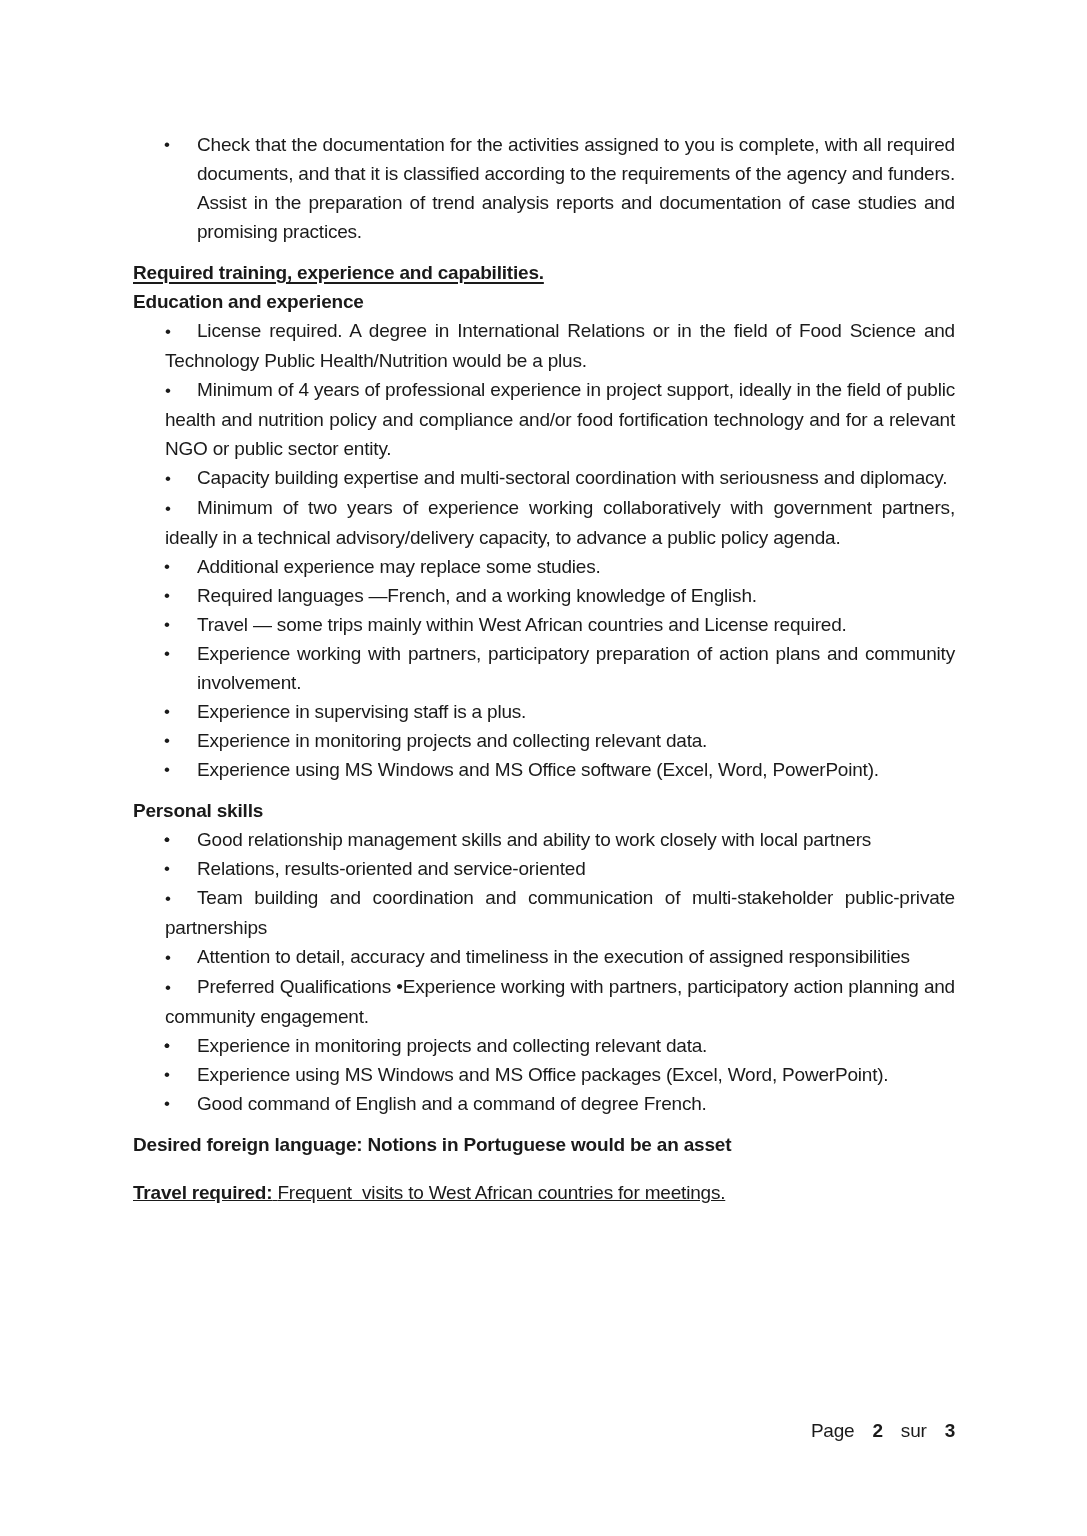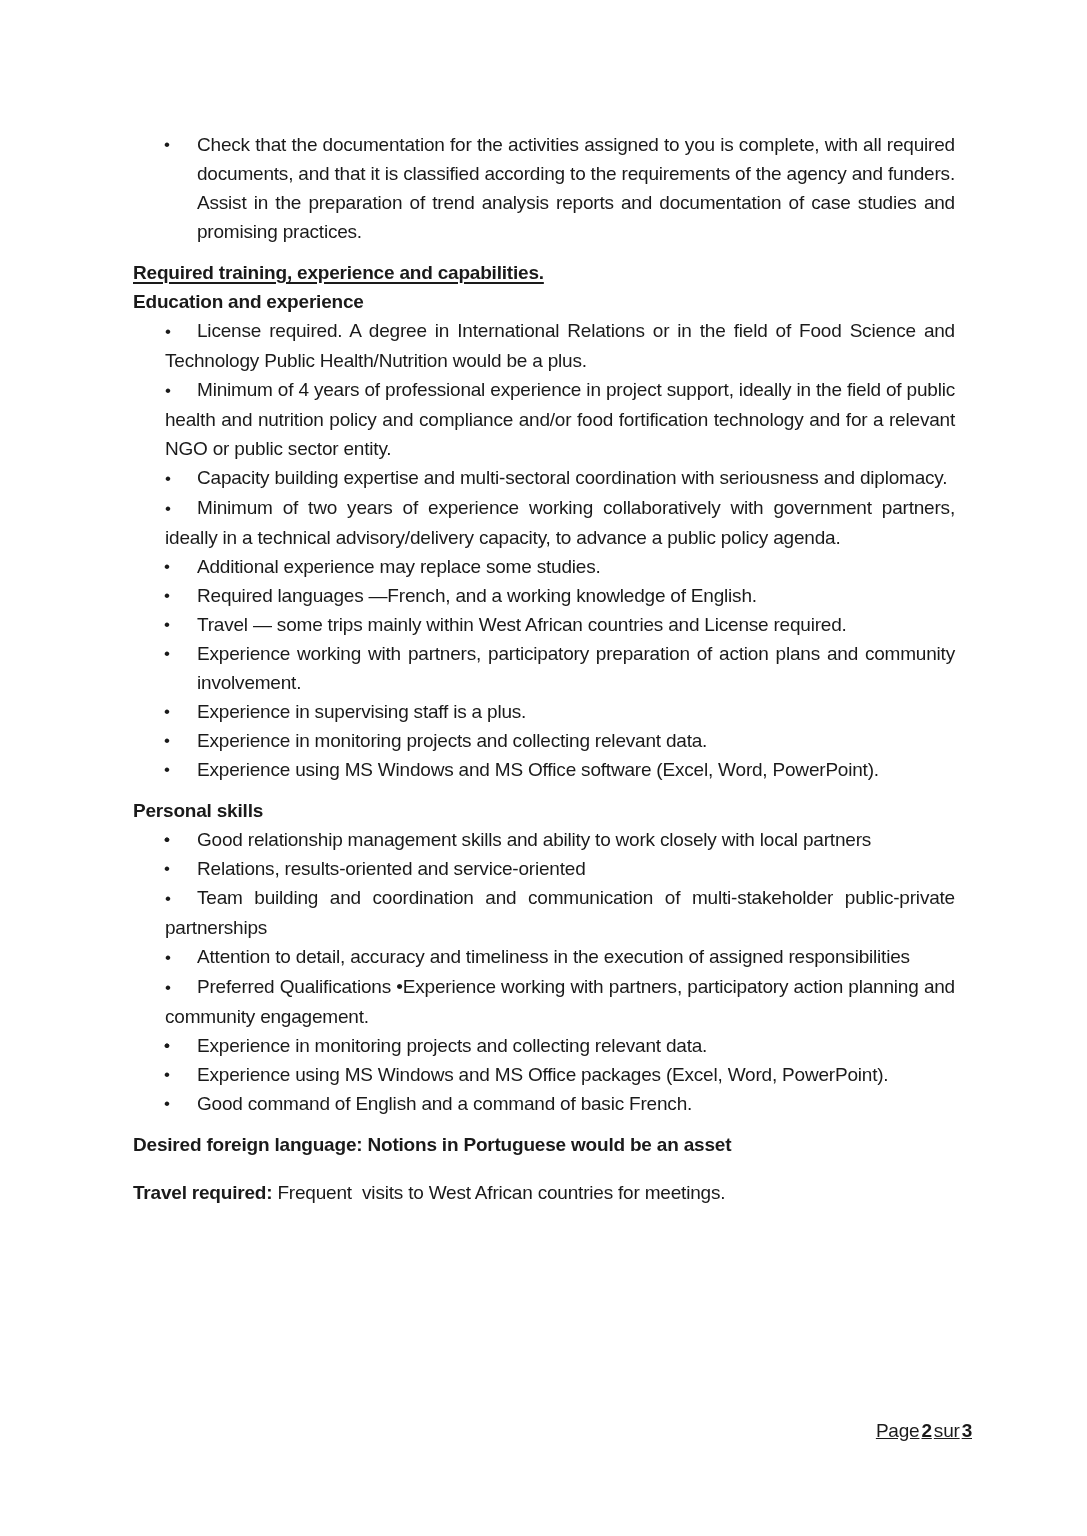--- a/index.html
+++ b/index.html
@@ -13,25 +13,25 @@
   .content{position:absolute;left:133px;top:130px;width:822px;}
   .section-title{font-weight:bold;margin-top:12px;}
   .section-title.underline{text-decoration:underline;text-decoration-thickness:2px;text-underline-offset:3px;}
   .sub-heading{font-weight:bold;}
   .bullet{text-align:justify;}
   .bullet.hang{position:relative;padding-left:64px;}
   .bullet.hang .marker{position:absolute;left:31px;top:0;}
   .bullet.flow{padding-left:32px;}
   .bullet.flow .marker{display:inline-block;width:32px;}
   .marker{font-size:17px;}
-  .travel{}
+  .travel{text-decoration:underline;}
   .travel .label{font-weight:bold;}
   .travel .tval{white-space:pre-wrap;}
-  .footer{position:absolute;top:1416px;right:115px;display:inline-flex;gap:2px;
-    font-family:"Liberation Sans","DejaVu Sans",sans-serif;font-size:19px;color:#1a1a1a;text-decoration:underline;}
+  .footer{position:absolute;top:1416px;right:132px;display:inline-flex;gap:18px;
+    font-family:"Liberation Sans","DejaVu Sans",sans-serif;font-size:19px;color:#1a1a1a;}
   .footer .b{font-weight:bold;}
 </style>
 </head>
 <body>
 
 <div class="page">
   <div class="content">
     <div id="intro">
         <div class="bullet hang"><span class="marker">•</span><span>Check that the documentation for the activities assigned to you is complete, with all required documents, and that it is classified according to the requirements of the agency and funders. Assist in the preparation of trend analysis reports and documentation of case studies and promising practices.</span></div>
       </div>
@@ -52,21 +52,21 @@
         <div class="section-title">Personal skills</div>
         <div class="bullet hang"><span class="marker">•</span></div>
         <div class="bullet hang"><span class="marker">•</span><span>Good relationship management skills and ability to work closely with local partners</span></div>
         <div class="bullet hang"><span class="marker">•</span><span>Relations, results-oriented and service-oriented</span></div>
         <div class="bullet flow"><span class="marker">•</span><span>Team building and coordination and communication of multi-stakeholder public-private partnerships</span></div>
         <div class="bullet flow"><span class="marker">•</span><span>Attention to detail, accuracy and timeliness in the execution of assigned responsibilities</span></div>
         <div class="bullet flow"><span class="marker">•</span><span>Preferred Qualifications •Experience working with partners, participatory action planning and community engagement.</span></div>
         <div class="bullet hang"><span class="marker">•</span></div>
         <div class="bullet hang"><span class="marker">•</span><span>Experience in monitoring projects and collecting relevant data.</span></div>
         <div class="bullet hang"><span class="marker">•</span><span>Experience using MS Windows and MS Office packages (Excel, Word, PowerPoint).</span></div>
-        <div class="bullet hang"><span class="marker">•</span><span>Good command of English and a command of basic French.</span></div>
+        <div class="bullet hang"><span class="marker">•</span><span>Good command of English and a command of degree French.</span></div>
         <div class="section-title">Desired foreign language: Notions in Portuguese would be an asset</div>
       </div>
     <p class="travel">
       <span class="label">Travel required:</span>
       <span class="tval">Frequent  visits to West African countries for meetings.</span>
     </p>
   </div>
 
   <div class="footer">
     <span>Page</span>

